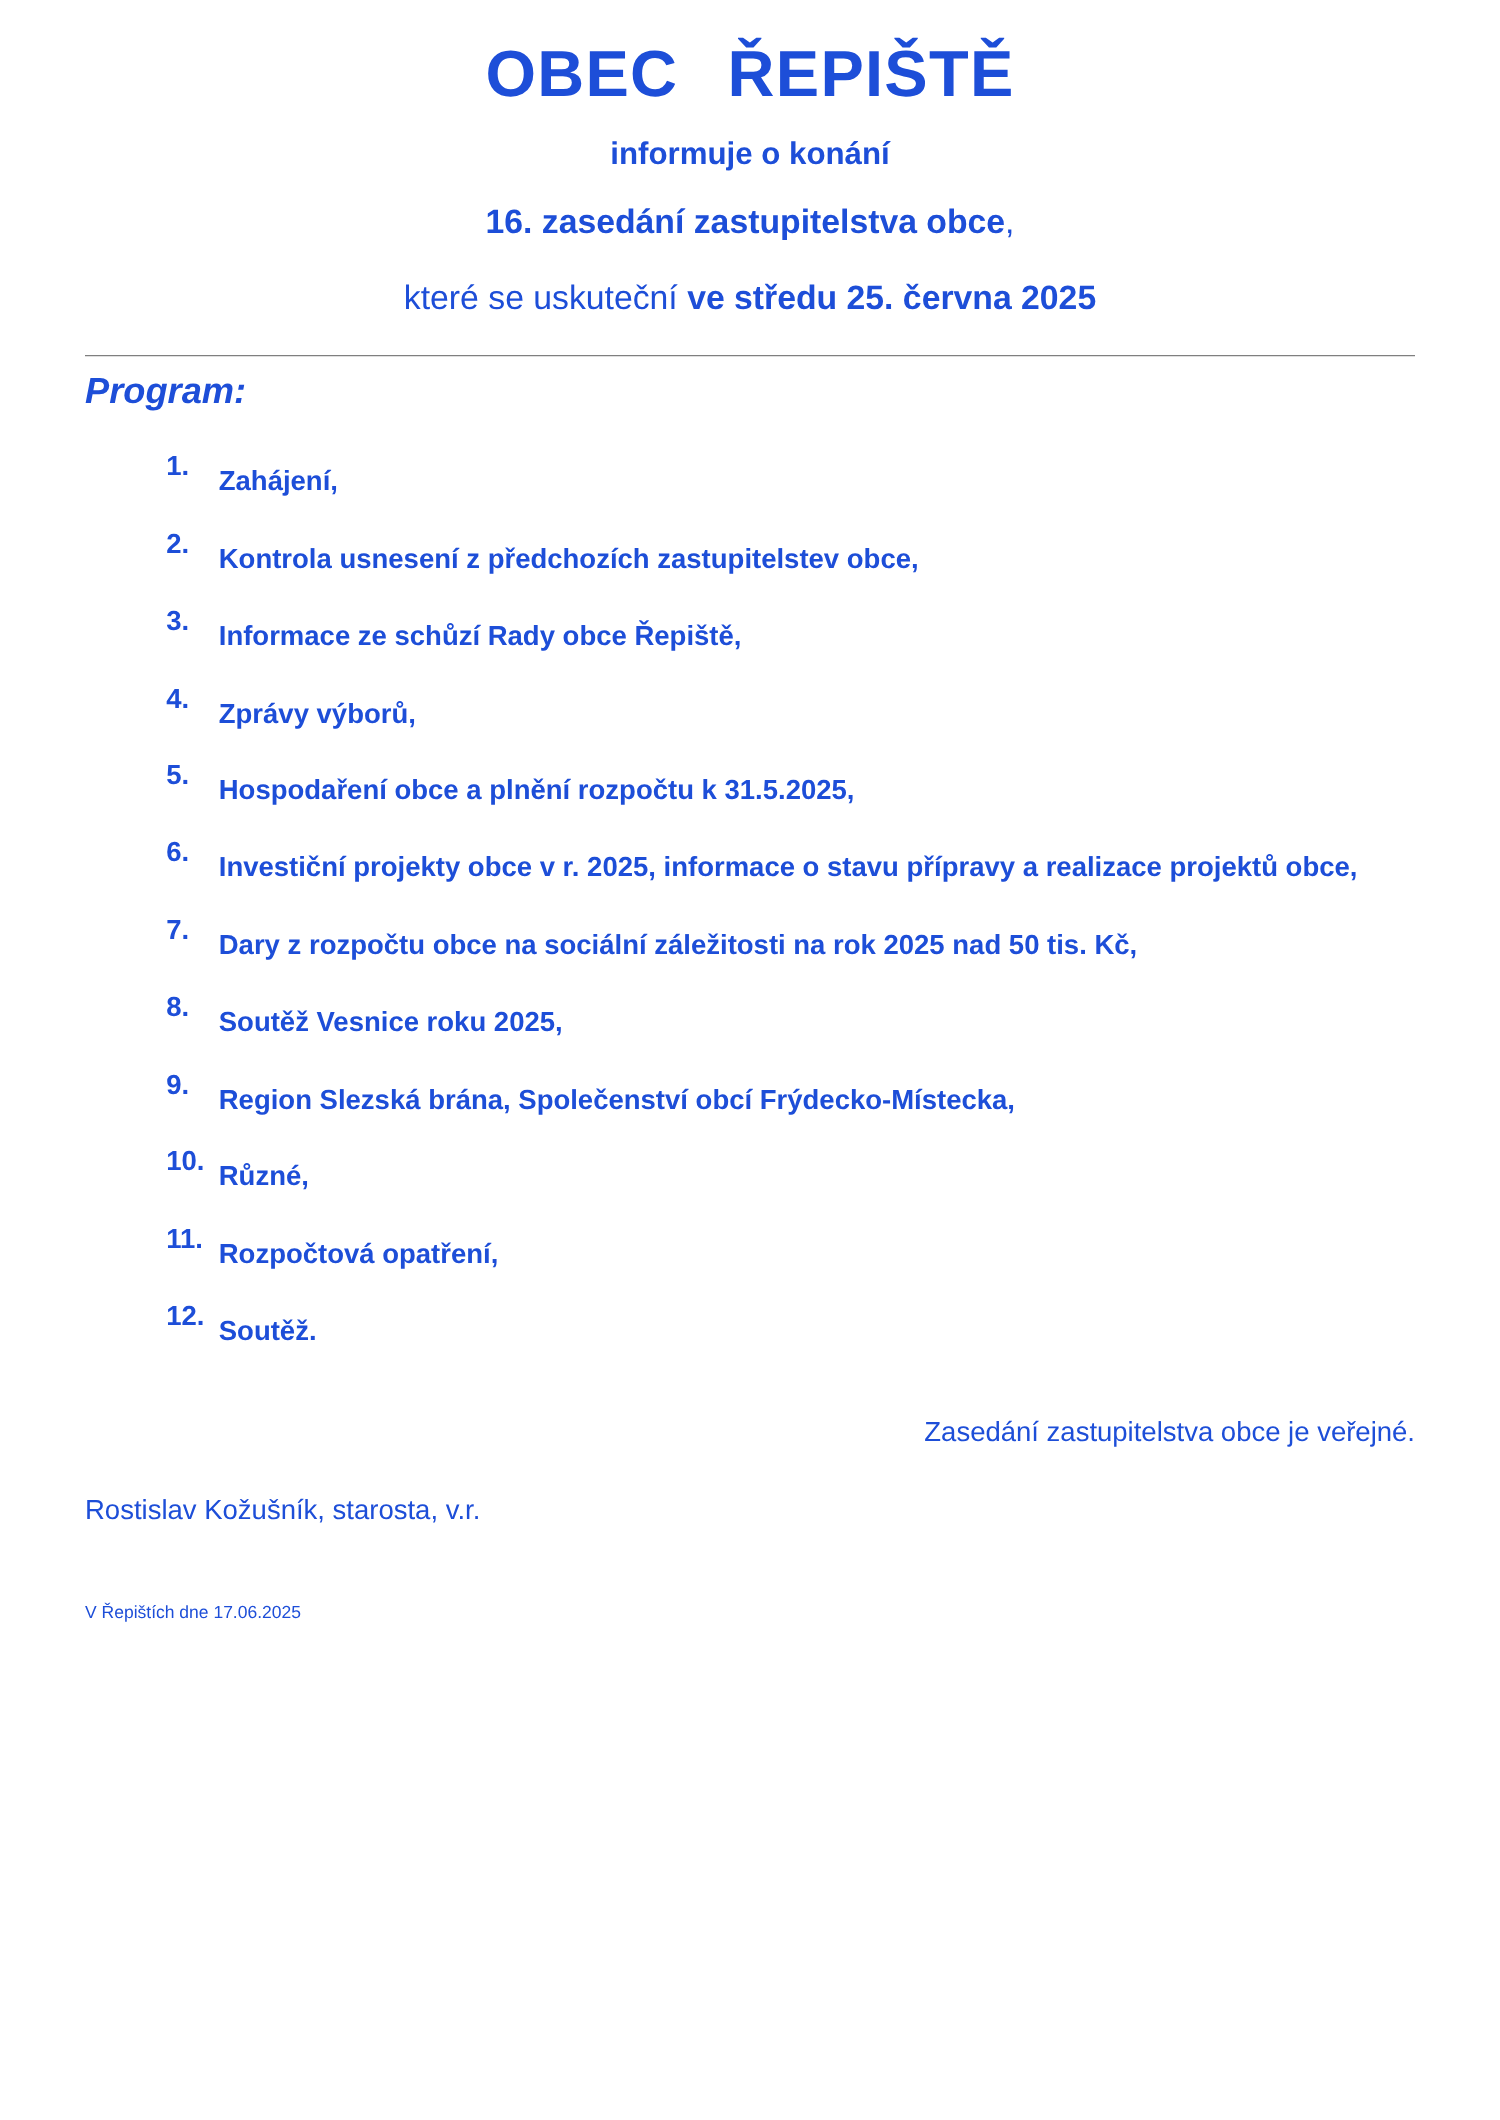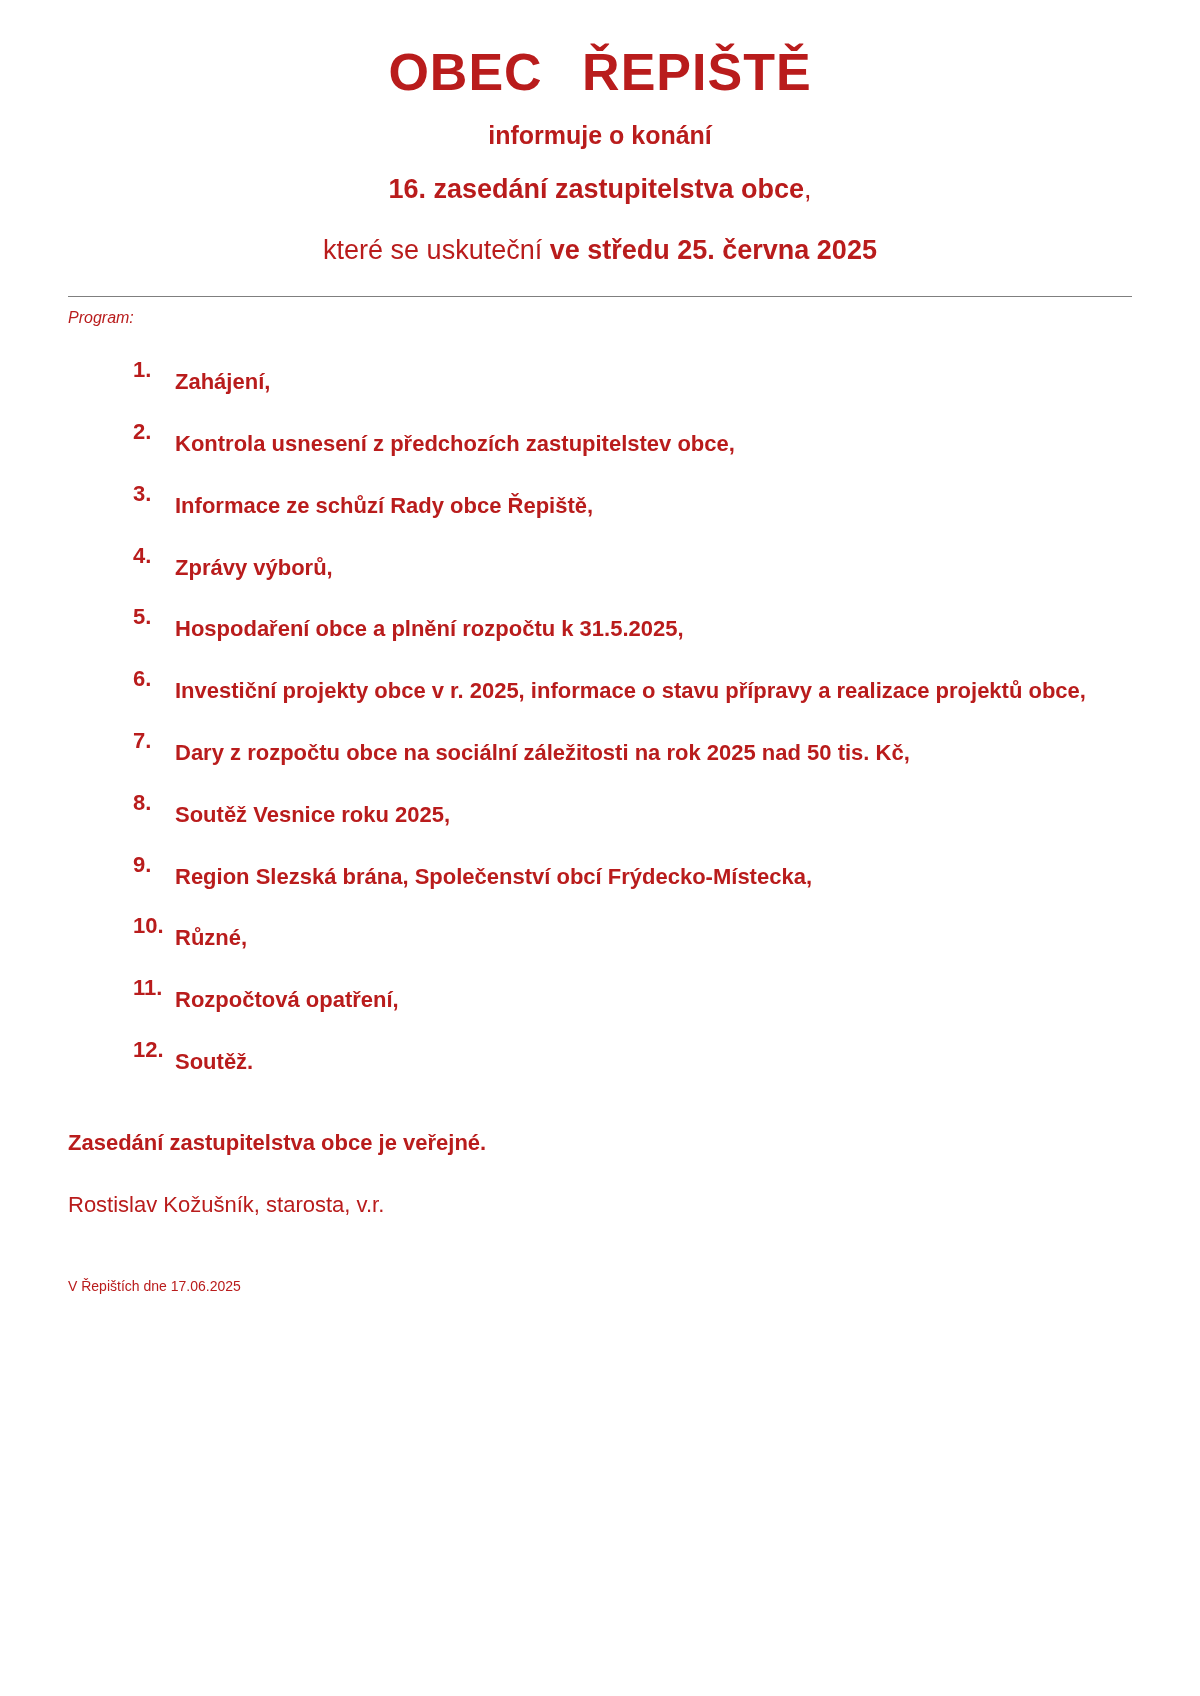--- a/index.html
+++ b/index.html
@@ -6,24 +6,24 @@
     margin: 0;
     padding: 0;
     background: #ffffff;
   }
   .page {
     position: relative;
     width: 1200px;
     height: 1696px;
     margin: 0 auto;
     background: #ffffff;
-    color: #b91c1c;
+    color: #1d4ed8;
     font-family: "Liberation Sans", sans-serif;
     box-sizing: border-box;
-    padding: 36px 68px 0 68px;
+    padding: 24px 68px 0 68px;
     overflow: hidden;
   }
   .doc-title {
     text-align: center;
     font-size: 52px;
     font-weight: bold;
     word-spacing: 24px;
     letter-spacing: 1px;
     margin: 8px 0 20px 0;
     line-height: 1.1;
@@ -52,22 +52,22 @@
     font-weight: bold;
     line-height: 1.35;
     margin: 28px 0 14px 0;
   }
   .rule {
     border: none;
     border-top: 1px solid #7f7f7f;
     margin: 14px 0 12px 0;
   }
   .program-label {
-    font-size: 16px;
-    font-weight: normal;
+    font-size: 29px;
+    font-weight: bold;
     font-style: italic;
     margin: 12px 0 28px 0;
   }
   .program-list {
     margin: 0 0 0 65px;
     padding: 0;
     list-style: none;
   }
   .program-item {
     display: flex;
@@ -80,22 +80,23 @@
   .program-item .num {
     flex: 0 0 42px;
     width: 42px;
   }
   .program-item .txt {
     flex: 1 1 auto;
     margin-top: 12px;
   }
   .public-note {
     font-size: 22px;
-    font-weight: bold;
+    font-weight: normal;
     margin-top: 52px;
+    text-align: right;
   }
   .signature {
     font-size: 22px;
     font-weight: normal;
     margin-top: 36px;
   }
   .date-place {
     font-size: 14px;
     font-weight: normal;
     margin-top: 60px;

